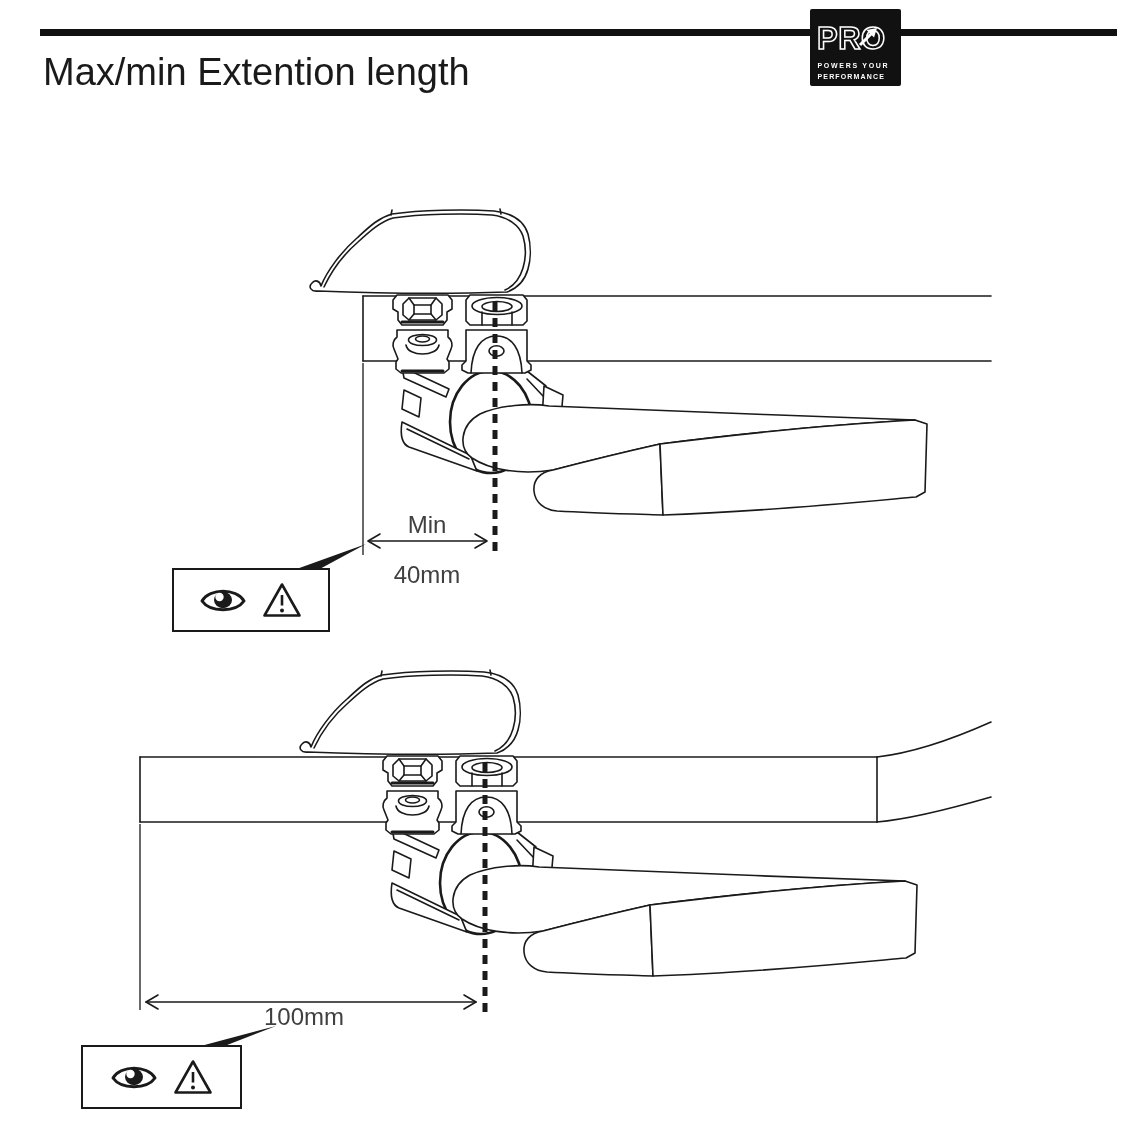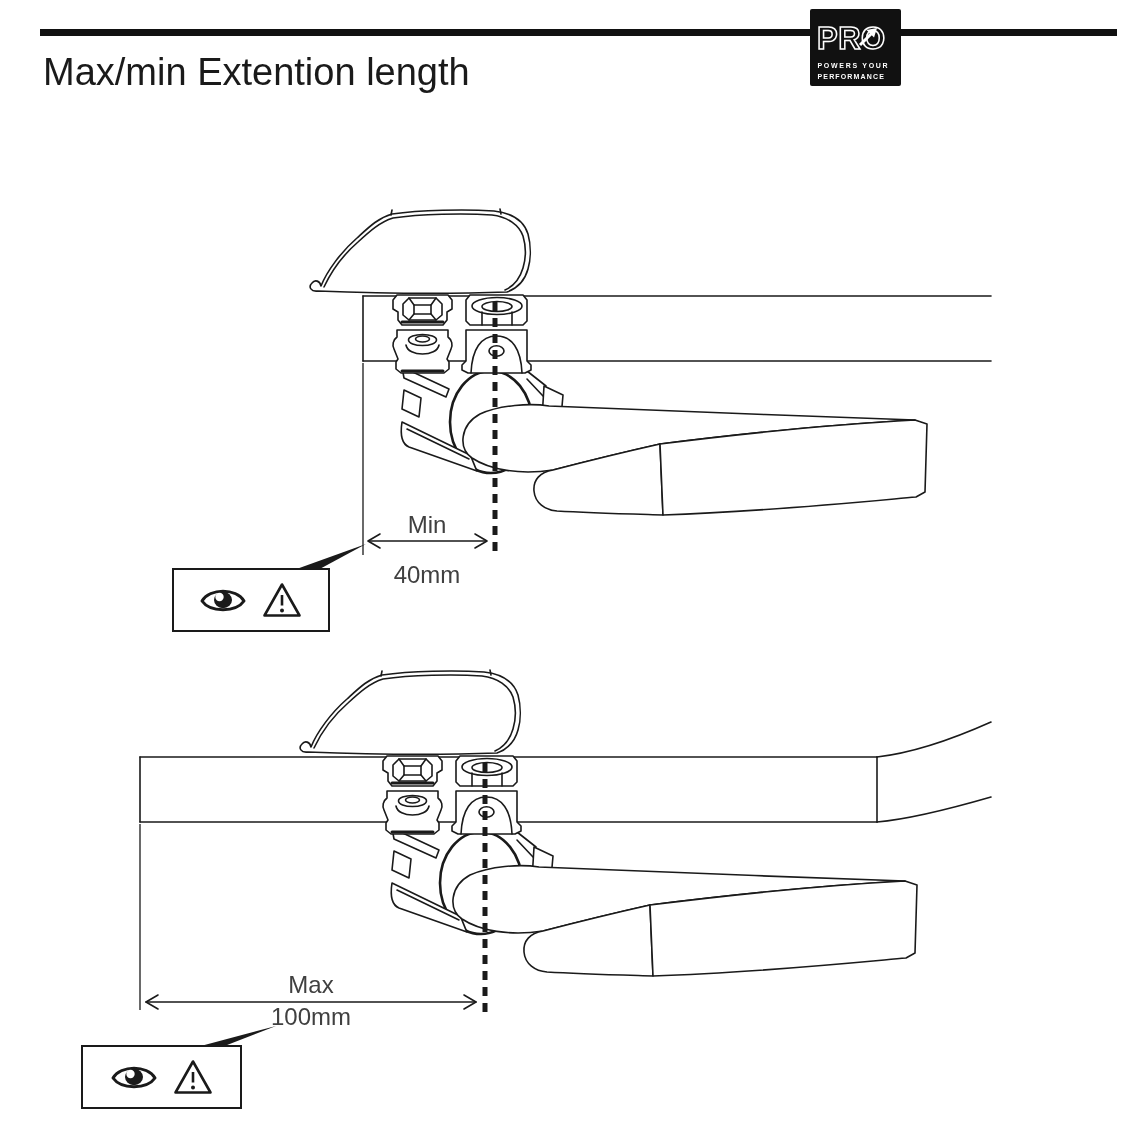--- a/index.html
+++ b/index.html
@@ -137,22 +137,21 @@
         <path class="dim" d="M 146,1002 H 476"></path>
         <path class="dim" d="M 158,995 L 146,1002 L 158,1009"></path>
         <path class="dim" d="M 464,995 L 476,1002 L 464,1009"></path>
       </g>
       <polygon class="wedge" points="197,1047 222,1047 276,1026"></polygon>
     </g>
   </svg>
 
   <div class="dim-label" style="left:368px;top:512px;width:118px;">Min</div>
   <div class="dim-label" style="left:368px;top:562px;width:118px;">40mm</div>
-  <div class="dim-label" style="left:146px;top:972px;width:330px;">Max</div>
-  <div class="dim-label" style="left:146px;top:1004px;width:330px;">100mm</div>
+  <div class="dim-label" style="left:139px;top:1004px;width:330px;">100mm</div>
 
   <div class="warn-box" style="left:172px;top:568px;width:158px;">
     <svg width="46" height="29" viewBox="-23 -14.5 46 29">
       <path d="M -21,0.5 C -13,-12.5 13,-12.5 21,0.5 C 13,12 -13,12 -21,0.5 Z" fill="#fff" stroke="#1a1a1a" stroke-width="3" stroke-linejoin="round"></path>
       <ellipse cx="0" cy="-0.5" rx="9" ry="8.3" fill="#1a1a1a"></ellipse>
       <circle cx="-3.5" cy="-3.5" r="4.2" fill="#fff"></circle>
     </svg>
     <svg width="40" height="36" viewBox="0 0 40 36">
       <path d="M 20,2.5 L 37.5,33.5 L 2.5,33.5 Z" fill="#fff" stroke="#1a1a1a" stroke-width="2.6" stroke-linejoin="round"></path>
       <line x1="20" y1="13" x2="20" y2="23.5" stroke="#1a1a1a" stroke-width="2.6"></line>

